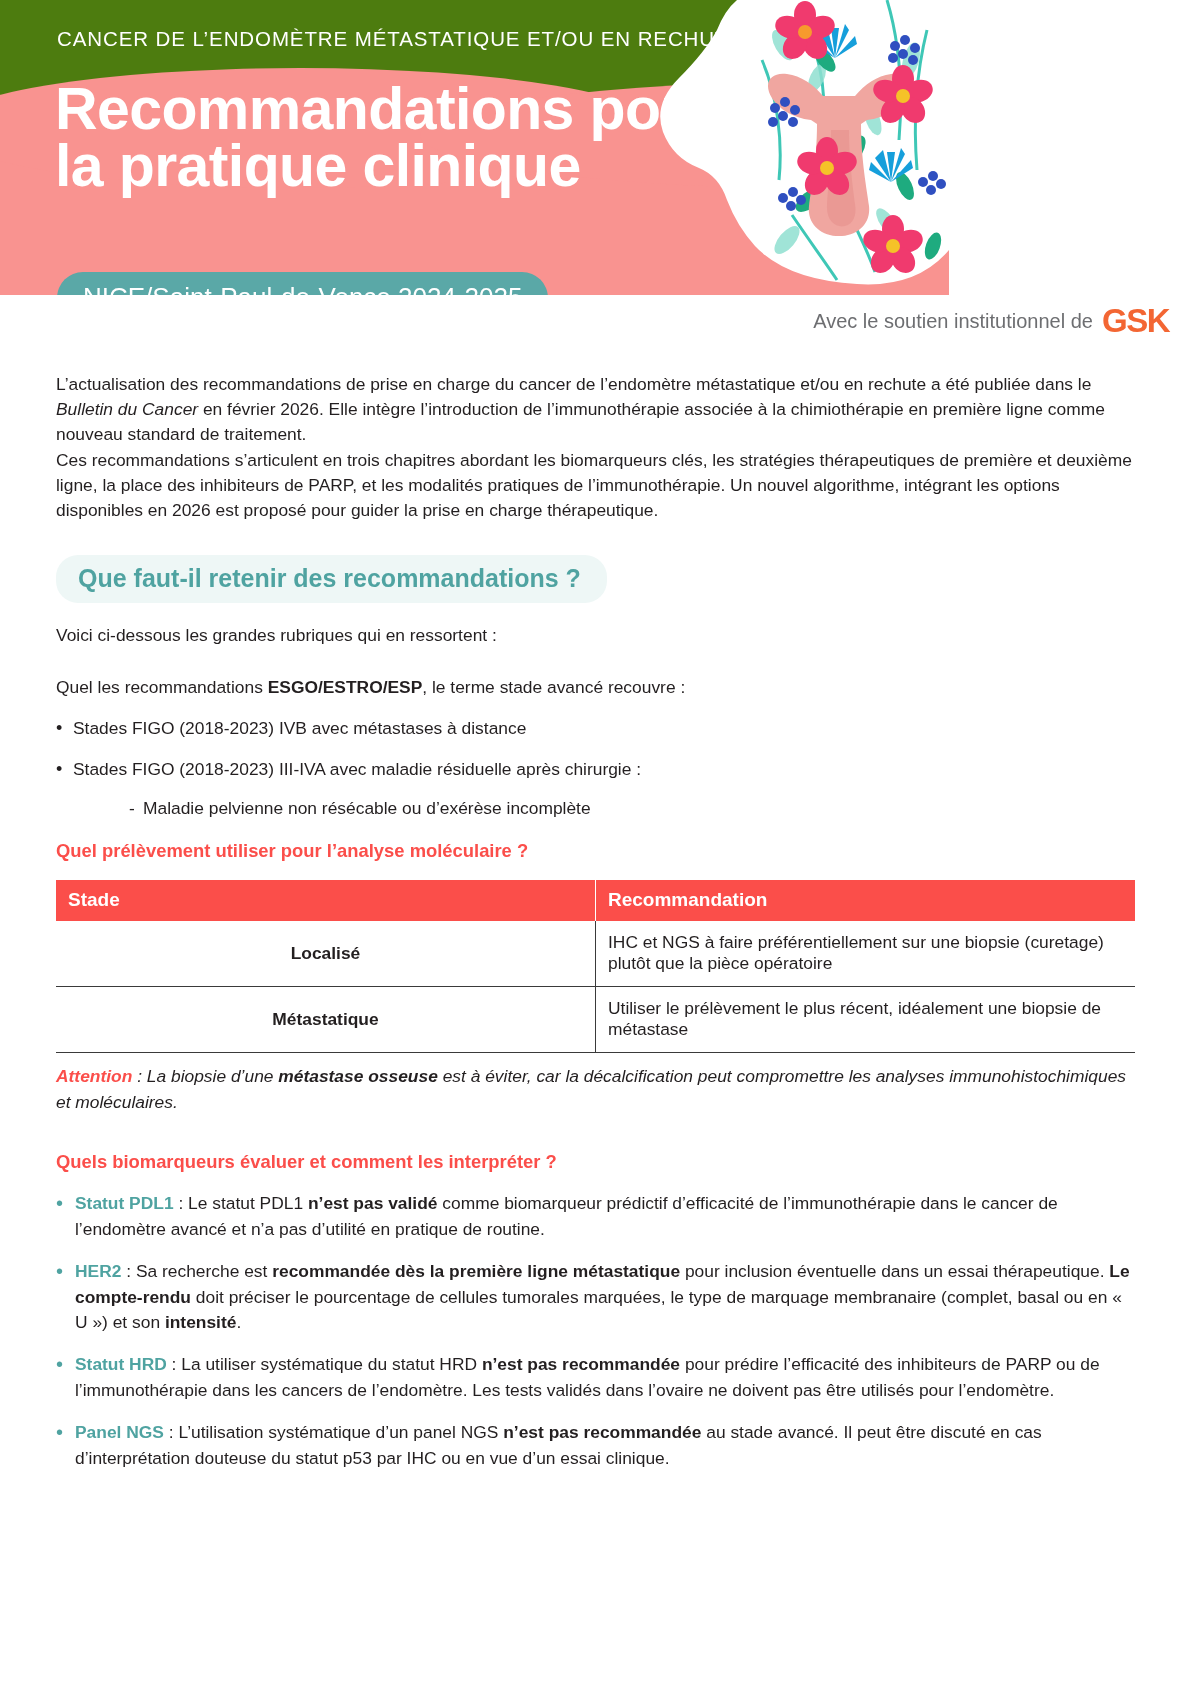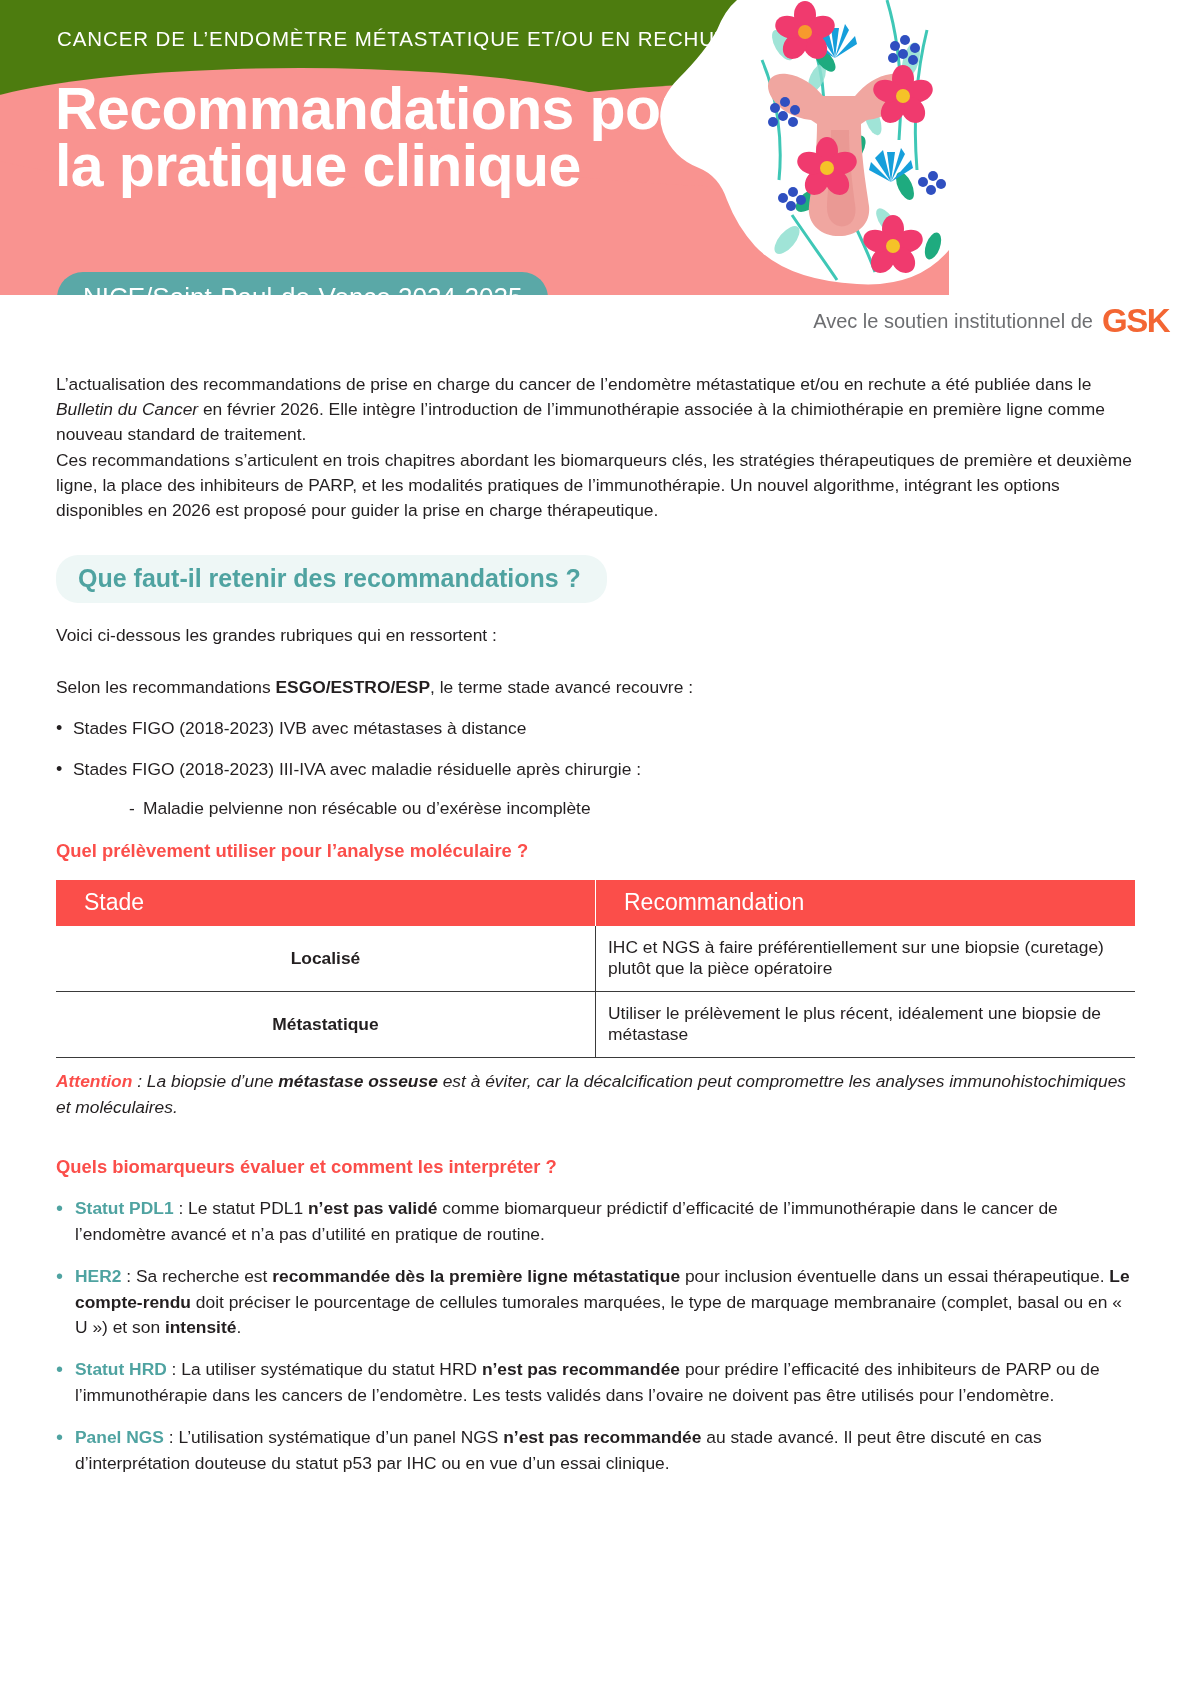--- a/index.html
+++ b/index.html
@@ -178,23 +178,23 @@
   table.rec-table {
     width: 100%;
     border-collapse: collapse;
     margin: 0 0 0 0;
     table-layout: fixed;
   }
   table.rec-table th {
     background: #fb4e4a;
     color: #ffffff;
     text-align: left;
-    font-weight: 400;
-    font-size: 23px;
-    padding: 9px 12px 10px 28px;
+    font-weight: 700;
+    font-size: 19px;
+    padding: 9px 12px 10px 12px;
     border-right: 1px solid #ffffff;
   }
   table.rec-table th:last-child { border-right: none; }
   table.rec-table td {
     font-size: 17.4px;
     padding: 11px 12px 12px 12px;
     border-bottom: 1px solid #3a3a3a;
     vertical-align: middle;
   }
   table.rec-table td.stade {
@@ -393,21 +393,21 @@
   <div class="intro">
     <p><span>L’actualisation des recommandations de prise en charge du cancer de l’endomètre métastatique et/ou en rechute a été publiée dans le </span><i>Bulletin du Cancer</i><span> en février 2026. Elle intègre l’introduction de l’immunothérapie associée à la chimiothérapie en première ligne comme nouveau standard de traitement.</span></p>
     <p>Ces recommandations s’articulent en trois chapitres abordant les biomarqueurs clés, les stratégies thérapeutiques de première et deuxième ligne, la place des inhibiteurs de PARP, et les modalités pratiques de l’immunothérapie. Un nouvel algorithme, intégrant les options disponibles en 2026 est proposé pour guider la prise en charge thérapeutique.</p>
   </div>
 
   <div class="section-pill">Que faut-il retenir des recommandations ?</div>
 
   <p class="lead">Voici ci-dessous les grandes rubriques qui en ressortent :</p>
 
 
-  <p class="line"><span>Selon les recommandations </span><b>ESGO/ESTRO/ESP</b><span>, le terme stade avancé recouvre :</span></p>
+  <p class="line"><span>Quel les recommandations </span><b>ESGO/ESTRO/ESP</b><span>, le terme stade avancé recouvre :</span></p>
 
   <ul class="bullets">
     <li><span>Stades FIGO (2018-2023) IVB avec métastases à distance</span></li>
     <li><span>Stades FIGO (2018-2023) III-IVA avec maladie résiduelle après chirurgie :</span>
       <ul class="subitems">
         <li><span>Maladie pelvienne non résécable ou d’exérèse incomplète</span></li>
       </ul>
     </li>
   </ul>
 

